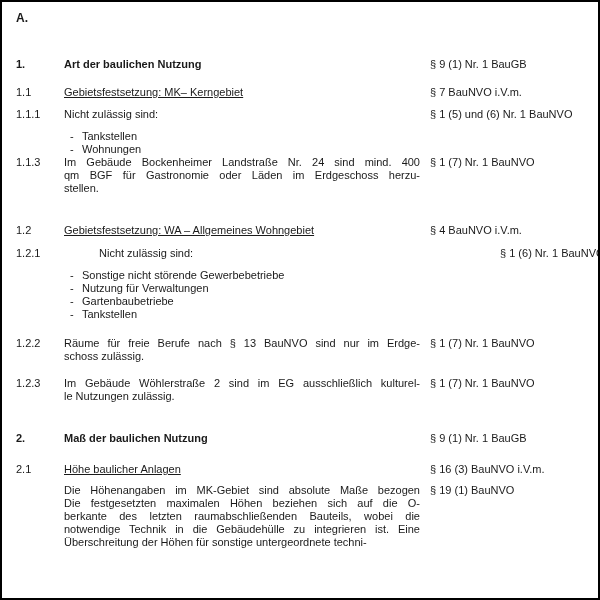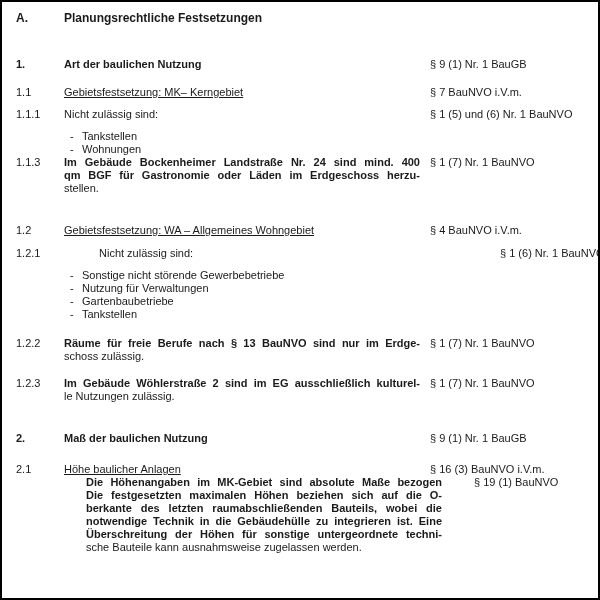--- a/index.html
+++ b/index.html
@@ -23,39 +23,38 @@
     align-items: start;
   }
   .num { }
   .txt { padding-right: 10px; }
   .ref { white-space: nowrap; }
   .b { font-weight: bold; }
   .u { text-decoration: underline; }
   .title-row { font-size: 12px; line-height: 16px; font-weight: bold; }
   
   .lines div { text-align: justify; }
-  .lines div:not(:last-child) { text-align-last: justify; font-weight: bold; }
+  .lines div:not(:last-child) { text-align-last: justify; }
   
   .bullets div { position: relative; padding-left: 18px; }
   .bullets div::before { content: "-"; position: absolute; left: 6px; }
   
   .mt32 { margin-top: 32px; }  .mt29 { margin-top: 29px; }
   .mt18 { margin-top: 18px; }  .mt16 { margin-top: 16px; }
   .mt15 { margin-top: 15px; }  .mt14 { margin-top: 14px; }
   .mt13 { margin-top: 0; }  .mt10 { margin-top: 10px; gap: 35px; }
-  .mt9  { margin-top: 9px;  }  .mt8  { margin-top: 0; gap: 22px;  }
+  .mt9  { margin-top: 9px;  }  .mt8  { margin-top: 8px;  }
 </style>
 </head>
 <body>
 
 <div class="page">
 
   <div class="r title-row">
     <div class="num">A.</div>
-    <div class="txt">Planungsrechtliche Festsetzungen</div>
     <div class="ref"></div>
   </div>
 
   <div class="r mt32">
     <div class="num b">1.</div>
     <div class="txt b">Art der baulichen Nutzung</div>
     <div class="ref">§ 9 (1) Nr. 1 BauGB</div>
   </div>
 
   <div class="r mt15">
@@ -143,18 +142,17 @@
   </div>
 
   <div class="r mt8">
     <div class="num"></div>
     <div class="txt lines">
         <div>Die Höhenangaben im MK-Gebiet sind absolute Maße bezogen</div>
         <div>Die festgesetzten maximalen Höhen beziehen sich auf die O-</div>
         <div>berkante des letzten raumabschließenden Bauteils, wobei die</div>
         <div>notwendige Technik in die Gebäudehülle zu integrieren ist. Eine</div>
         <div>Überschreitung der Höhen für sonstige untergeordnete techni-</div>
-        <div>sche Bauteile kann ausnahmsweise zugelassen werden.</div>
       </div>
     <div class="ref">§ 19 (1) BauNVO</div>
   </div>
 
 </div>
 
 </body></html>

